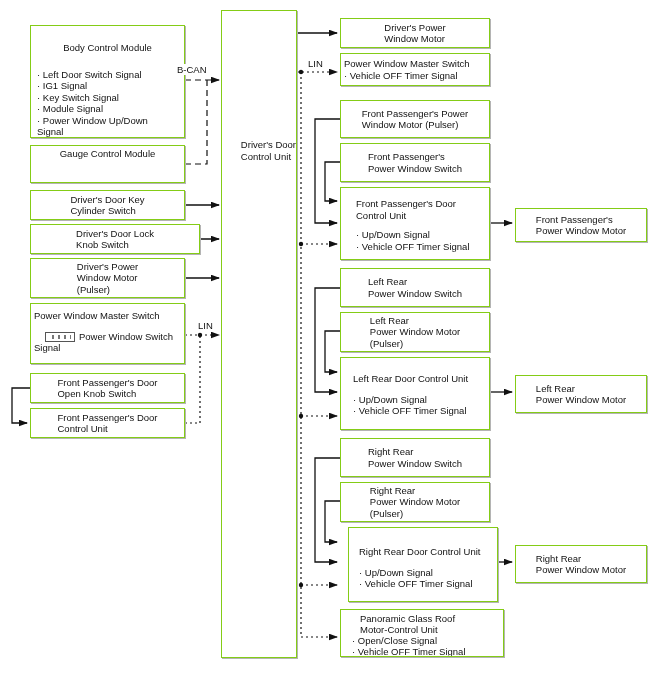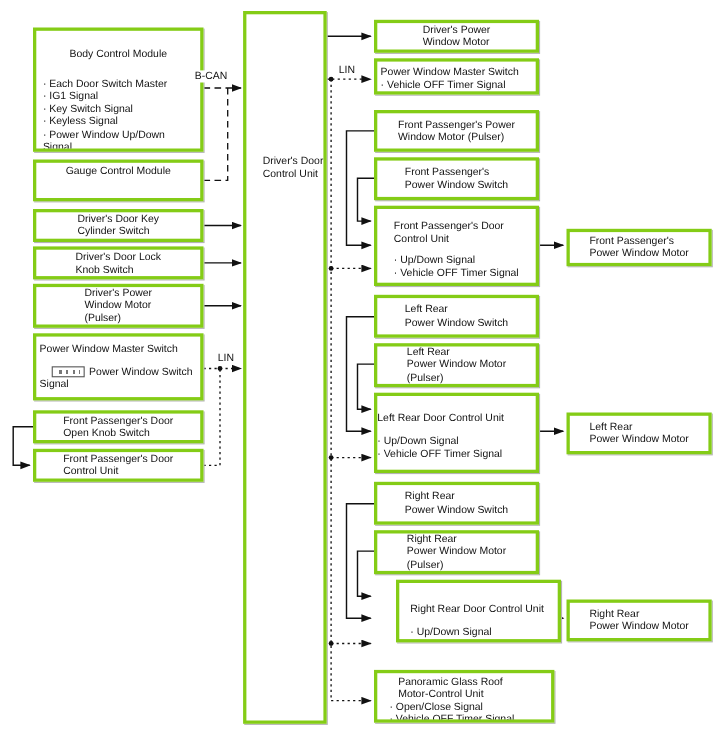--- a/index.html
+++ b/index.html
@@ -1,21 +1,21 @@
 <!DOCTYPE html>
 <html><head>
 <meta charset="utf-8">
 <style>
   * { margin:0; padding:0; box-sizing:border-box; }
   html,body { background:#ffffff; }
   body { font-family:"Liberation Sans", sans-serif; color:#111; }
   .stage { position:relative; width:655px; height:678px; background:#fff; overflow:hidden; }
   svg.wires { position:absolute; left:0; top:0; z-index:1; }
   .box {
-    position:absolute; border:3px solid #84cc16; background:#fff;
+    position:absolute; border:1px solid #84cc16; background:#fff;
     box-shadow:1px 1px 0 #b4b4b4; z-index:2;
     font-size:9.5px; line-height:11.5px; color:#111; overflow:hidden;
   }
   .vc { display:flex; flex-direction:column; justify-content:center; align-items:center; }
   .vc .blk { text-align:left; }
   .line { display:block; white-space:nowrap; }
   .bt { text-align:center; }
   .lbl { position:absolute; z-index:3; font-size:9.5px; line-height:11px; background:#fff; padding:0 1px; }
   .swrow { margin-top:9px; }
   .swicon {
@@ -78,40 +78,40 @@
     <circle cx="200" cy="335" r="2.2" fill="#111"></circle>
   </svg>
 
   <div class="lbl" style="left:176px; top:64px;">B-CAN</div>
   <div class="lbl" style="left:197px; top:320px;">LIN</div>
   <div class="lbl" style="left:307px; top:58px;">LIN</div>
 
   <div class="box" style="left:30px; top:25px; width:155px; height:113px;">
     <div class="bt" style="margin-top:16px;">Body Control Module</div>
     <div style="margin:15px 0 0 6px; width:130px;">
-      <div>· Each Door Switch Master</div>
+      <div>· Left Door Switch Signal</div>
       <div>· IG1 Signal</div>
       <div>· Key Switch Signal</div>
-      <div>· Keyless Signal</div>
+      <div>· Module Signal</div>
       <div>· Power Window Up/Down Signal</div>
     </div>
   </div>
 
   <div class="box" style="left:30px; top:145px; width:155px; height:38px;">
     <div class="bt" style="margin-top:2px;">Gauge Control Module</div>
   </div>
 
   <div class="box vc" style="left:30px; top:190px; width:155px; height:30px;">
     <div class="blk">
       <span class="line">Driver's Door Key</span>
       <span class="line">Cylinder Switch</span>
     </div>
   </div>
 
-  <div class="box vc" style="left:30px; top:224px; width:155px; height:30px;justify-content:flex-end;">
+  <div class="box vc" style="left:30px; top:224px; width:170px; height:30px;">
     <div class="blk">
       <span class="line">Driver's Door Lock</span>
       <span class="line">Knob Switch</span>
     </div>
   </div>
 
   <div class="box vc" style="left:30px; top:258px; width:155px; height:40px;">
     <div class="blk">
       <span class="line">Driver's Power</span>
       <span class="line">Window Motor</span>
@@ -190,21 +190,21 @@
   </div>
 
   <div class="box vc" style="left:340px; top:312px; width:150px; height:40px;">
     <div class="blk">
       <span class="line">Left Rear</span>
       <span class="line">Power Window Motor</span>
       <span class="line">(Pulser)</span>
     </div>
   </div>
 
-  <div class="box" style="left:340px; top:357px; width:150px; height:73px; padding:15px 0 0 0;">
+  <div class="box" style="left:340px; top:357px; width:150px; height:73px; padding:15px 0 0 12px;">
     <span class="line">Left Rear Door Control Unit</span>
     <div style="margin-top:9px;">
       <div>· Up/Down Signal</div>
       <div>· Vehicle OFF Timer Signal</div>
     </div>
   </div>
 
   <div class="box vc" style="left:340px; top:438px; width:150px; height:39px;">
     <div class="blk">
       <span class="line">Right Rear</span>
@@ -213,21 +213,21 @@
   </div>
 
   <div class="box vc" style="left:340px; top:482px; width:150px; height:40px;">
     <div class="blk">
       <span class="line">Right Rear</span>
       <span class="line">Power Window Motor</span>
       <span class="line">(Pulser)</span>
     </div>
   </div>
 
-  <div class="box" style="left:360px; top:527px; width:150px; height:57px; padding:18px 0 0 10px;">
+  <div class="box" style="left:348px; top:527px; width:150px; height:75px; padding:18px 0 0 10px;">
     <span class="line">Right Rear Door Control Unit</span>
     <div style="margin-top:9px;">
       <div>· Up/Down Signal</div>
       <div>· Vehicle OFF Timer Signal</div>
     </div>
   </div>
 
   <div class="box" style="left:340px; top:609px; width:164px; height:48px; padding-top:3px;">
     <span class="line pano-line" style="padding-left:19px;">Panoramic Glass Roof</span>
     <span class="line pano-line" style="padding-left:19px;">Motor-Control Unit</span>

